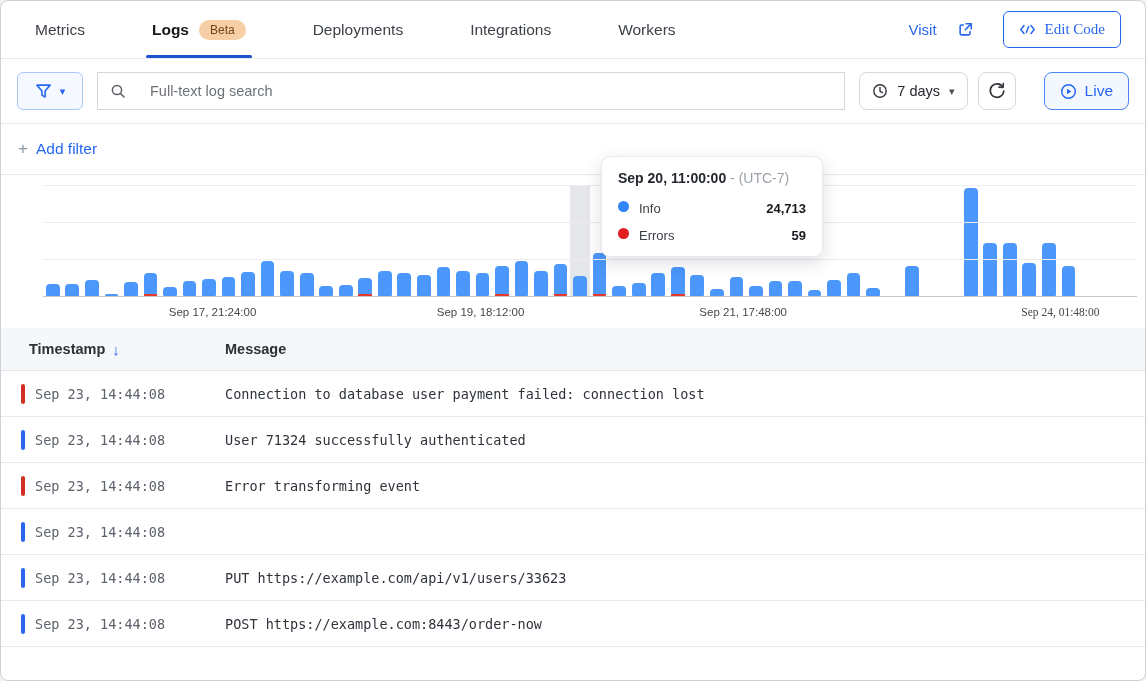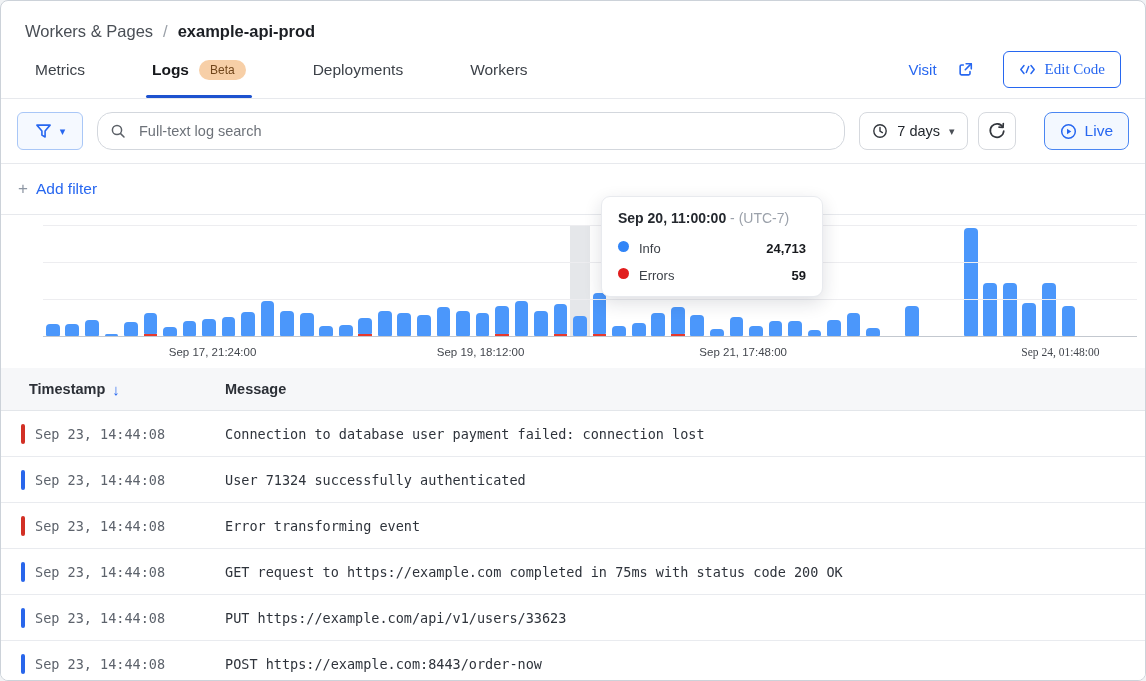--- a/index.html
+++ b/index.html
@@ -21,21 +21,21 @@
   .tab.active::after{content:"";position:absolute;left:-6px;right:-6px;bottom:0;height:3px;background:var(--underline);border-radius:2px}
   .badge{background:#f7cfa7;color:#70451a;font-size:12px;padding:3px 11px;border-radius:999px;font-weight:400}
   .hdr-actions{margin-left:auto;display:flex;align-items:center;gap:30px}
   .visit{display:flex;align-items:center;gap:21px;color:var(--accent);font-size:15px;cursor:pointer}
   .editcode{display:flex;align-items:center;gap:9px;height:37px;padding:0 15px;border:1px solid var(--accent);border-radius:6px;background:#fff;color:var(--accent);font-size:15px;cursor:pointer;font-family:Liberation Serif, serif}
 
   
   .toolbar{display:flex;align-items:center;gap:14px;padding:13px 16px;border-bottom:1px solid #e7e9ed}
   .filter-btn{width:66px;height:38px;border:1px solid #a9c7f7;border-radius:6px;background:#f5f9ff;display:flex;align-items:center;justify-content:center;gap:8px;cursor:pointer}
   .caret{color:var(--accent);font-size:11px}
-  .search{flex:1;height:38px;border:1px solid #d3d7dd;border-radius:15px;background:#fff;display:flex;align-items:center;gap:13px;padding:0 12px}
+  .search{flex:1;height:38px;border:1px solid #d3d7dd;border-radius:0;background:#fff;display:flex;align-items:center;gap:24px;padding:0 12px}
   .search input{border:none;outline:none;flex:1;font-size:14.5px;color:#23272d;font-family:inherit}
   .search input::placeholder{color:#6d7279}
   .btn-gray{height:38px;border:1px solid #d6d9de;border-radius:8px;background:#fff;display:flex;align-items:center;gap:9px;padding:0 12px;font-size:14.5px;color:#23272d;cursor:pointer;font-family:inherit}
   .btn-gray .caret{color:#4a4f56}
   .refresh-btn{width:38px;height:38px;border:1px solid #d6d9de;border-radius:8px;background:#fff;display:flex;align-items:center;justify-content:center;cursor:pointer;margin-left:-4px}
   .live-btn{height:38px;border:1px solid #4a86f2;border-radius:8px;background:#f3f8ff;display:flex;align-items:center;gap:8px;padding:0 15px;color:var(--accent);font-size:15.5px;cursor:pointer;margin-left:14px;font-family:inherit}
 
   
   .addfilter-row{display:flex;align-items:center;gap:8px;padding:15px 17px;border-bottom:1px solid #e7e9ed;font-size:15.5px}
   .addfilter-row .plus{color:#8d96a3;font-size:17px}
@@ -73,37 +73,35 @@
   .mono{font-family:"DejaVu Sans Mono","Liberation Mono",monospace;font-size:13.5px}
   .ts-text{color:#5d636c}
   .lcell-msg{padding-left:20px;color:#2e333b;white-space:nowrap;overflow:hidden}
   .icon{flex:none;display:block}
 </style>
 </head>
 <body>
 
 <div class="app">
 
-  <div class="breadcrumb">
-    <span>Workers &amp; Pages</span>
-    <span class="sep">/</span>
-    <span class="current">example-api-prod</span>
-  </div>
 
   <div class="tabs-row">
     <div class="tabs">
       <div class="tab">
           <span>Metrics</span>
         </div>
       <div class="tab active">
         <span>Logs</span>
         <span class="badge">Beta</span>
       </div>
       <div class="tab">
           <span>Deployments</span>
+        </div>
+      <div class="tab">
+          <span>Integrations</span>
         </div>
       <div class="tab">
           <span>Workers</span>
         </div>
     </div>
     <div class="hdr-actions">
       <span class="visit">
         <span>Visit</span>
         <svg class="icon" width="15" height="15" viewBox="0 0 14 14" fill="none" stroke="#2767f0" stroke-width="1.5" stroke-linecap="round" stroke-linejoin="round">
           <path d="M5 2.8H3.2c-.7 0-1.2.5-1.2 1.2v6.8c0 .7.5 1.2 1.2 1.2H10c.7 0 1.2-.5 1.2-1.2V9"></path>
@@ -512,21 +510,20 @@
           <span class="ind" style="background: rgb(210, 48, 37);"></span>
           <span class="mono ts-text">Sep 23, 14:44:08</span>
         </div>
         <div class="lcell-msg mono">Error transforming event</div>
       </div>
       <div class="lrow">
         <div class="lcell-ts">
           <span class="ind" style="background: rgb(41, 102, 235);"></span>
           <span class="mono ts-text">Sep 23, 14:44:08</span>
         </div>
-        <div class="lcell-msg mono">GET request to https://example.com completed in 75ms with status_code 200 OK</div>
       </div>
       <div class="lrow">
         <div class="lcell-ts">
           <span class="ind" style="background: rgb(41, 102, 235);"></span>
           <span class="mono ts-text">Sep 23, 14:44:08</span>
         </div>
         <div class="lcell-msg mono">PUT https://example.com/api/v1/users/33623</div>
       </div>
       <div class="lrow">
         <div class="lcell-ts">

